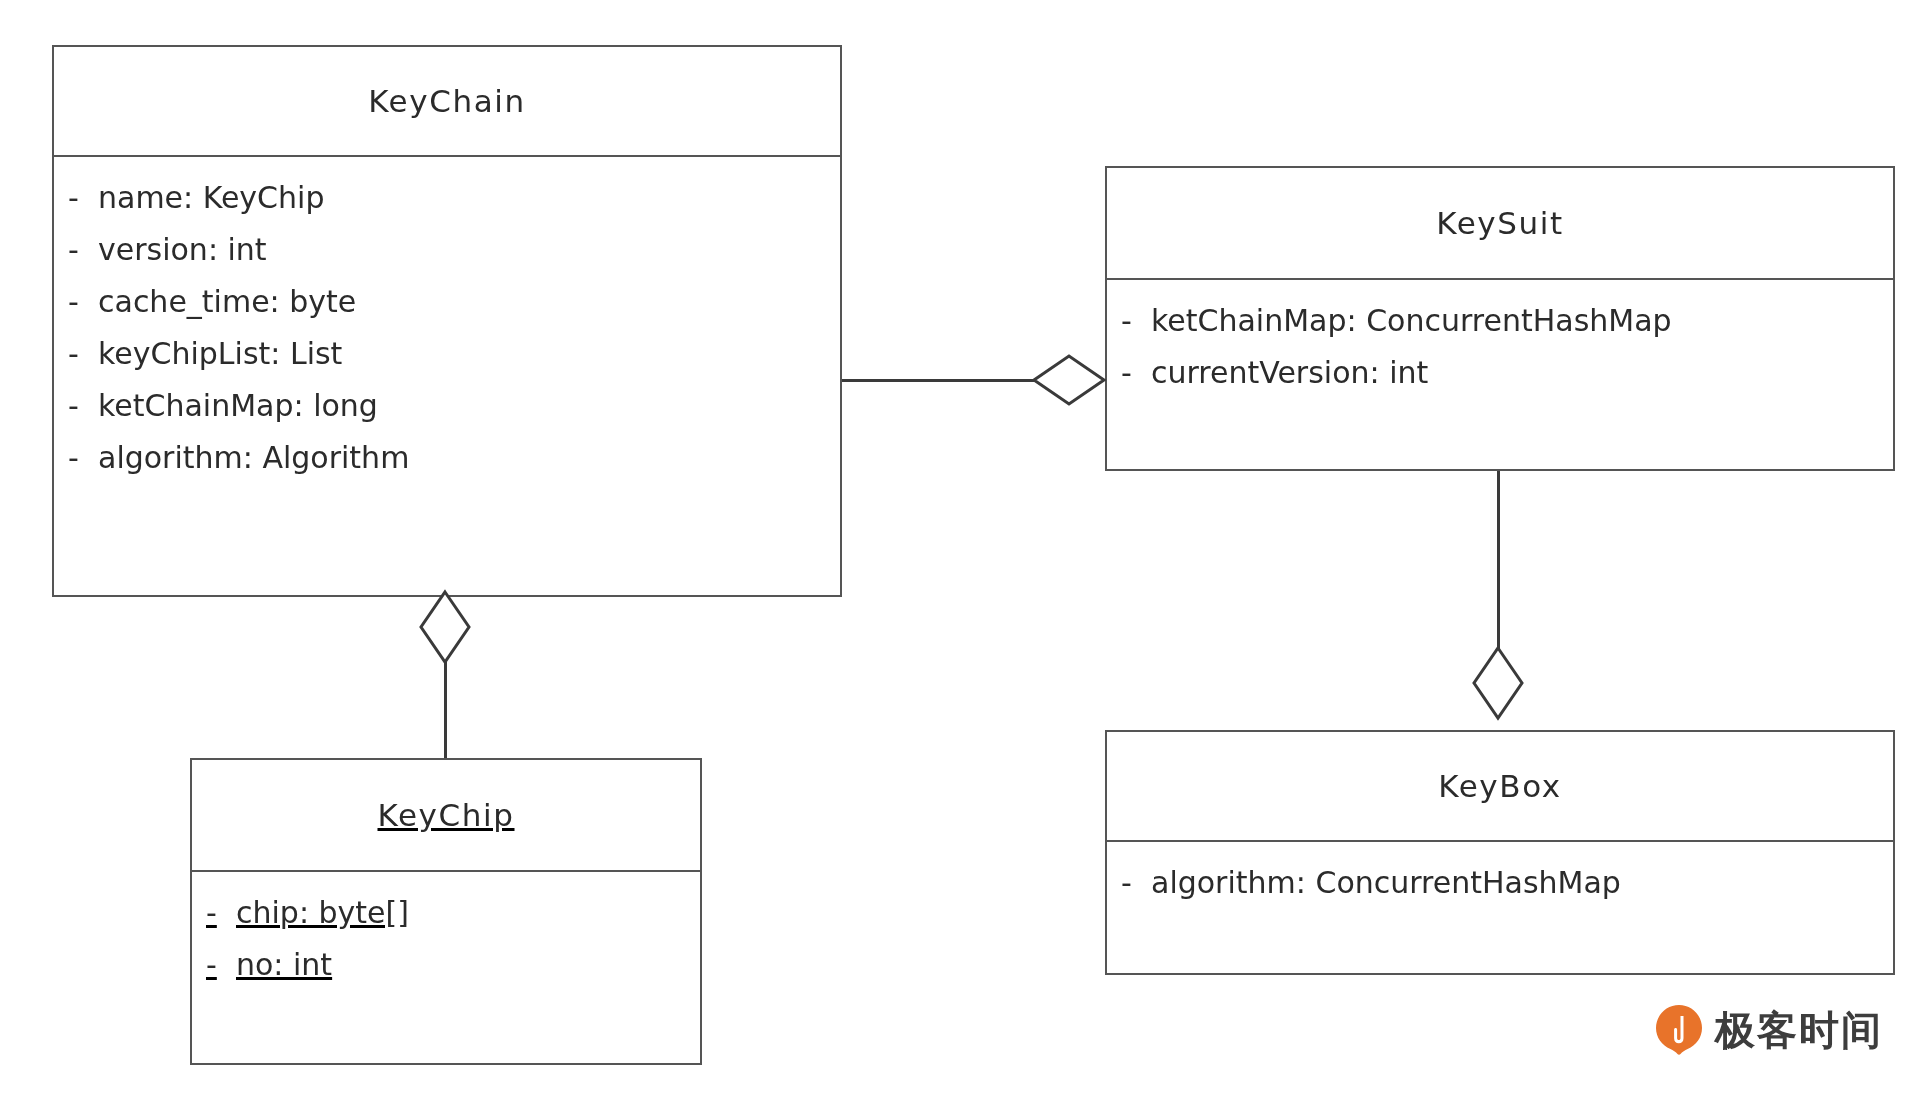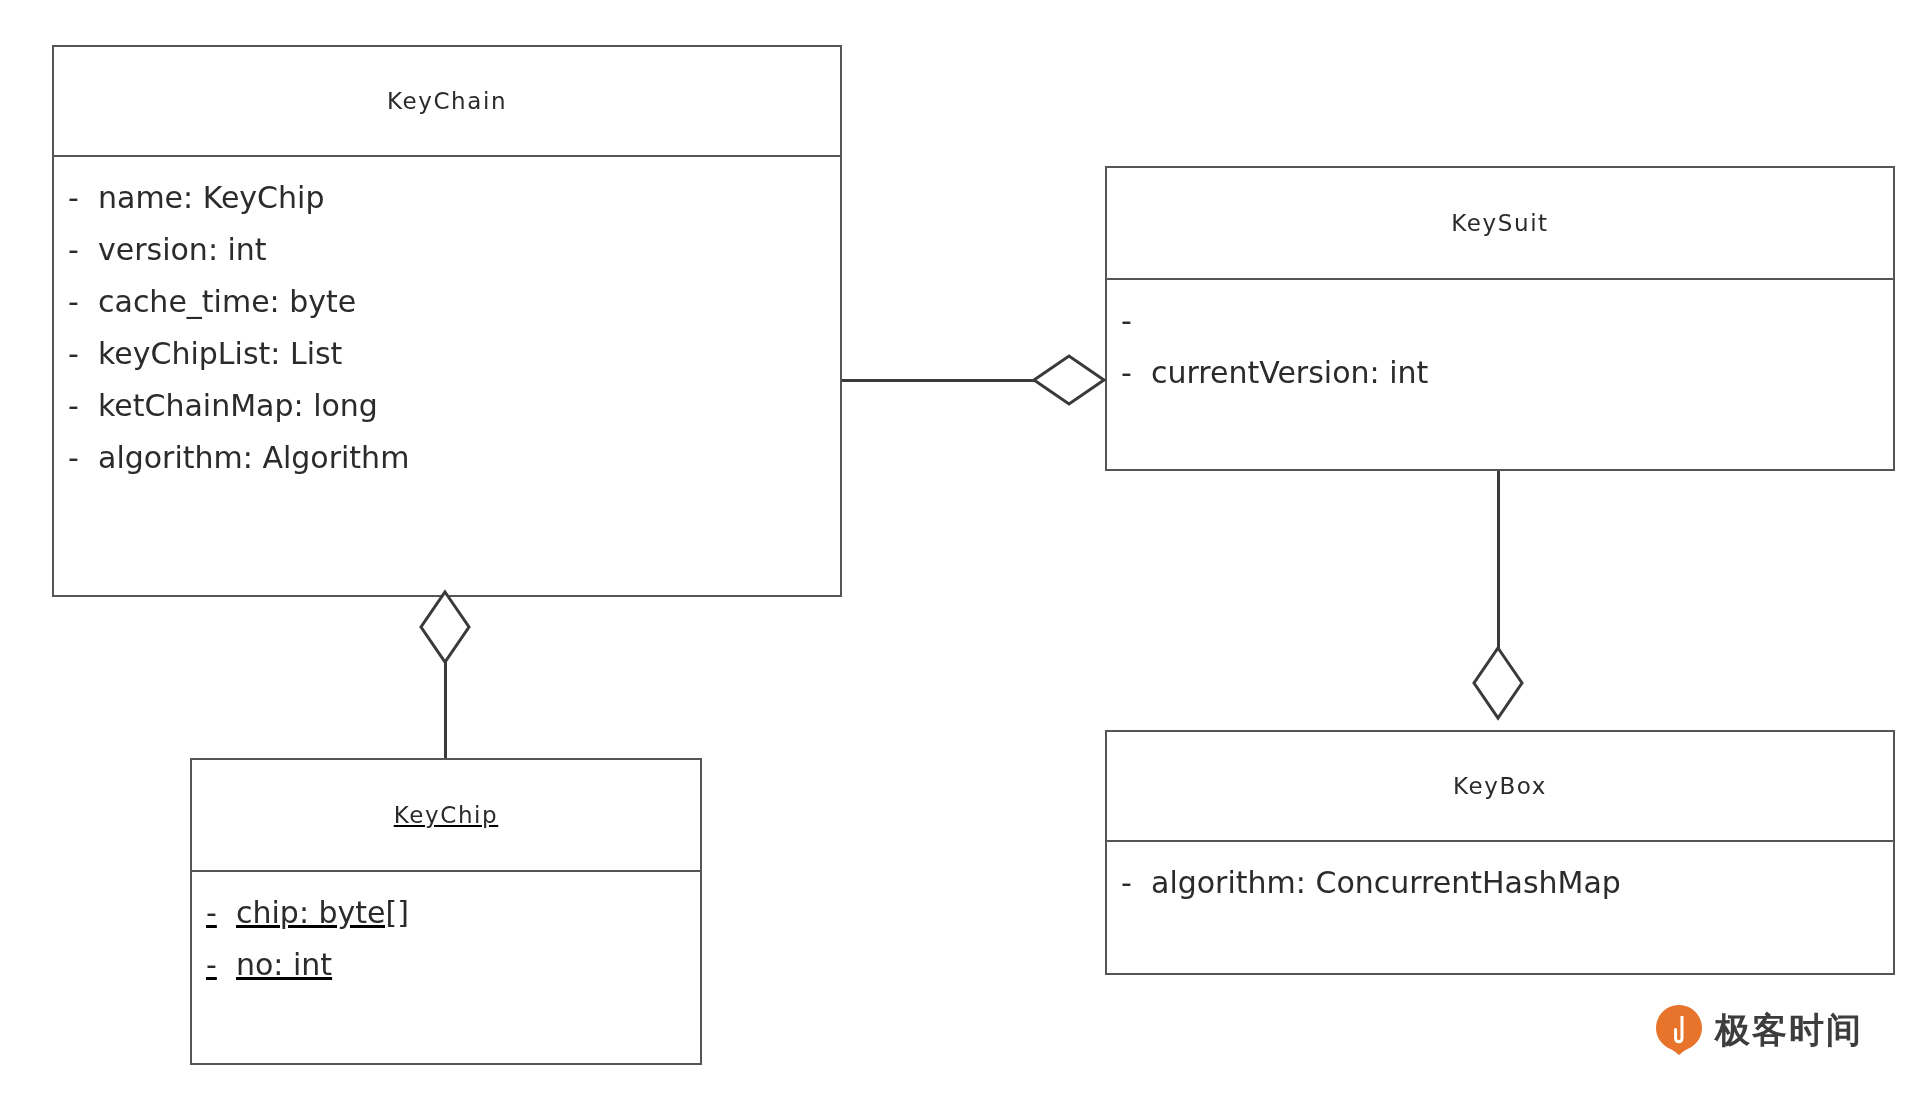--- a/index.html
+++ b/index.html
@@ -32,21 +32,21 @@
     flex-direction: column;
     z-index: 3;
   }
   .uml-title {
     box-sizing: border-box;
     display: flex;
     align-items: center;
     justify-content: center;
     border-bottom: 2px solid #555555;
     color: #2b2b2b;
-    font-size: 23px;
+    font-size: 31px;
     letter-spacing: 1.6px;
     font-weight: 400;
     white-space: nowrap;
   }
   .uml-attrs {
     box-sizing: border-box;
     flex: 1 1 auto;
     display: flex;
     flex-direction: column;
     justify-content: flex-start;
@@ -116,21 +116,21 @@
   #watermark {
     position: absolute;
     left: 1655px;
     top: 1004px;
     display: flex;
     align-items: center;
     gap: 12px;
     z-index: 5;
   }
   #watermark-text {
-    font-size: 35px;
+    font-size: 40px;
     font-weight: 700;
     color: #3d3d3d;
     letter-spacing: 2px;
     line-height: 1;
     white-space: nowrap;
   }
 </style>
 </head>
 <body>
 
@@ -180,20 +180,21 @@
         <span class="sig">algorithm: Algorithm</span>
       </div>
     </div>
   </div>
 
   <div class="uml-class" id="class-keysuit">
     <div class="uml-title">KeySuit</div>
     <div class="uml-attrs">
       <div class="uml-attr">
         <span class="vis">-</span>
+        <span class="sig">ketChainMap: ConcurrentHashMap</span>
       </div>
       <div class="uml-attr">
         <span class="vis">-</span>
         <span class="sig">currentVersion: int</span>
       </div>
     </div>
   </div>
 
   <div class="uml-class" id="class-keychip">
     <div class="uml-title">KeyChip</div>

